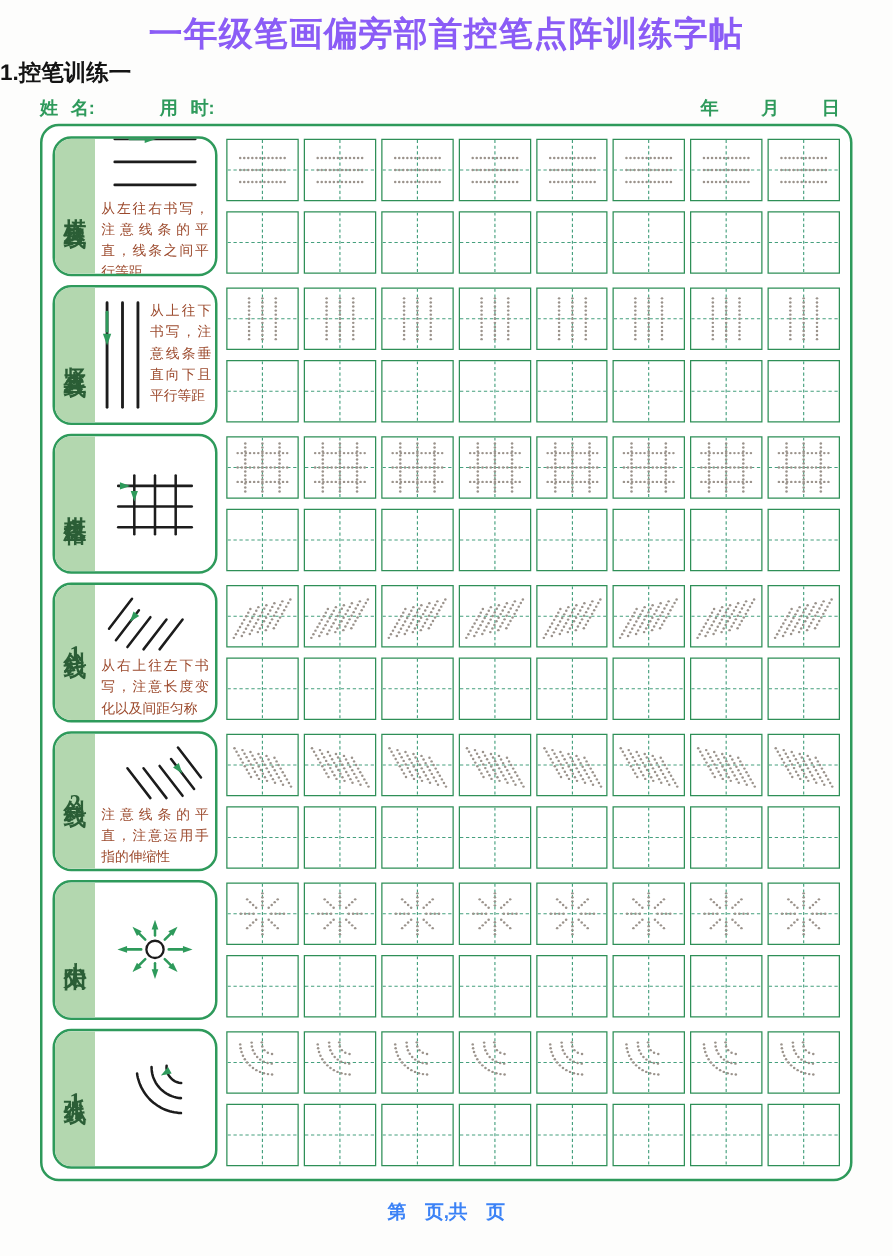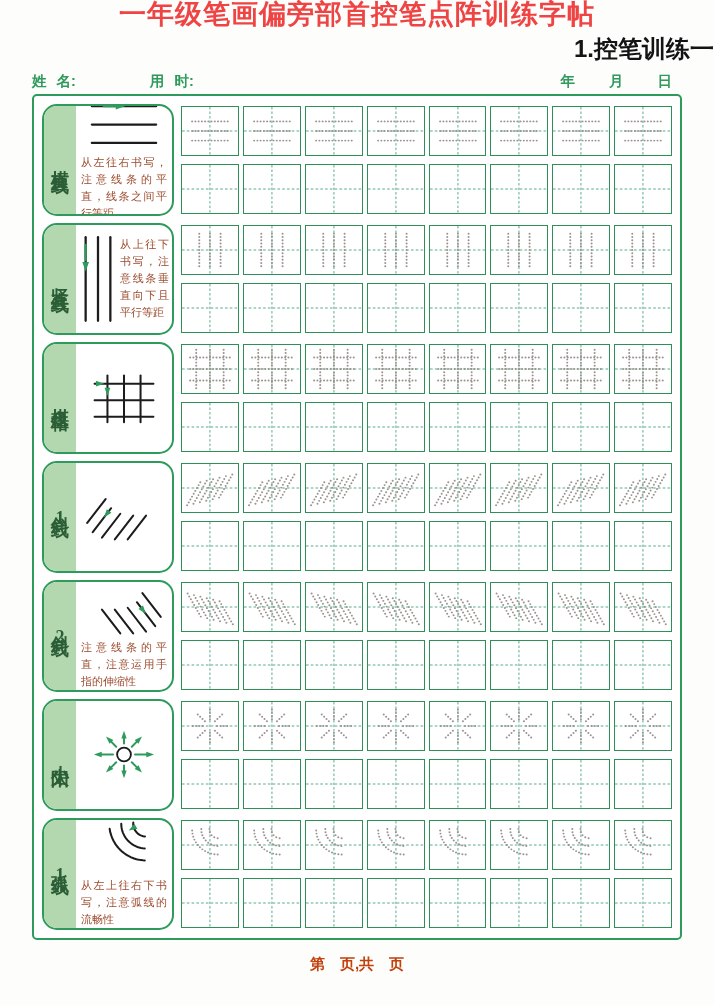--- a/index.html
+++ b/index.html
@@ -2,36 +2,36 @@
 <html><head>
 <meta charset="utf-8">
 <style>
   html,body{margin:0;padding:0;}
   body{
     width:714px;height:1005px;overflow:hidden;background:#fdfdfc;
     font-family:"Liberation Sans",sans-serif;
     -webkit-font-smoothing:antialiased;
   }
   .page-title{
-    text-align:center;font-size:27px;font-weight:bold;
-    color:#ef4444;letter-spacing:1px;line-height:1.1;
+    text-align:center;margin-top:13px;font-size:27px;font-weight:bold;
+    color:#8b5cf6;letter-spacing:1px;line-height:1.1;
   }
   .page-subtitle{
-    text-align:right;margin-top:3px;font-size:24px;font-weight:bold;color:#141414;margin-left:41px;
+    text-align:left;margin-top:3px;font-size:18px;font-weight:bold;color:#141414;
   }
   .meta-row{
     width:650px;margin:7px auto 3px;display:flex;align-items:baseline;
-    color:#2e9a5b;font-size:14.5px;font-weight:bold;
+    color:#2e9a5b;font-size:14.5px;font-weight:bold;gap:20px;
   }
   .meta-name{word-spacing:6px;}
-  .meta-time{margin-left:74px;word-spacing:6px;}
+  .meta-time{margin-left:32px;word-spacing:6px;}
   .meta-date{margin-left:auto;word-spacing:30px;padding-right:10px;}
   .sheet{
     width:650px;height:846px;margin:0 auto;box-sizing:border-box;
-    border:2.5px solid #2e9a5b;border-radius:5px;background:#fff;
+    border:2.5px solid #2e9a5b;border-radius:15px;background:#fff;
     padding:8px;display:flex;flex-direction:column;justify-content:space-between;
   }
   .row{display:flex;height:112px;flex:none;}
   .stroke-card{
     width:132px;flex:none;box-sizing:border-box;margin-right:7px;
     border:2px solid #2e9a5b;border-radius:15px;overflow:hidden;
     display:flex;background:#fff;
   }
   .stroke-card-strip{
     width:32px;flex:none;background:#b3d7af;
@@ -57,21 +57,21 @@
   .cells{
     flex:1;display:grid;grid-template-columns:repeat(8,1fr);
     grid-template-rows:50px 50px;gap:8px 4px;align-content:center;
   }
   .cell{
     border:1.5px solid #2e8f57;box-sizing:border-box;background:#fff;
   }
   .cell svg{display:block;width:100%;height:100%;}
   .footer{
     text-align:center;margin-top:15px;font-size:15px;font-weight:bold;
-    color:#c2410c;word-spacing:10px;
+    color:#3b82f6;word-spacing:10px;
   }
 </style>
 </head>
 <body>
 
 <div class="page-title">一年级笔画偏旁部首控笔点阵训练字帖</div>
 <div class="page-subtitle">1.控笔训练一</div>
 
 <div class="meta-row">
   <span class="meta-name">姓 名:</span>
@@ -1770,20 +1770,21 @@
               <g>
                 <line x1="10" y1="38" x2="30" y2="12" stroke="#1c1c1c" stroke-width="2.2" stroke-linecap="round"></line>
                 <line x1="16" y1="48" x2="36" y2="22" stroke="#1c1c1c" stroke-width="2.2" stroke-linecap="round"></line>
                 <line x1="26" y1="54" x2="46" y2="28" stroke="#1c1c1c" stroke-width="2.2" stroke-linecap="round"></line>
                 <line x1="40" y1="56" x2="60" y2="30" stroke="#1c1c1c" stroke-width="2.2" stroke-linecap="round"></line>
                 <line x1="54" y1="56" x2="74" y2="30" stroke="#1c1c1c" stroke-width="2.2" stroke-linecap="round"></line>
                 <polygon points="28.2,32.0 31.3,23.0 36.3,26.9" fill="#2e9a5b"></polygon>
               </g>
             </svg>
           </div>
+          <div class="desc">从右上往左下书写，注意长度变化以及间距匀称</div>
         </div>
       </div>
       <div class="cells">
         <div class="cell">
           <svg viewBox="0 0 55 50" preserveAspectRatio="none">
             <g>
               <line x1="0" y1="25" x2="55" y2="25" stroke="#46a07e" stroke-width="0.9" stroke-dasharray="2.6 2.1"></line>
               <line x1="27.5" y1="0" x2="27.5" y2="50" stroke="#46a07e" stroke-width="0.9" stroke-dasharray="2.6 2.1"></line>
             </g>
             <g>
@@ -3401,21 +3402,20 @@
           <div class="figure">
             <svg viewBox="0 0 100 62" width="92" height="57">
               <g>
                 <path d="M60.1,2.8 L60.0,4.8 L60.3,6.8 L60.8,8.7 L61.6,10.5 L62.7,12.2 L63.9,13.7 L65.4,15.1 L67.1,16.2 L68.9,17.0 L70.8,17.6 L72.8,17.9" fill="none" stroke="#1c1c1c" stroke-width="2.2" stroke-linecap="round"></path>
                 <path d="M47.0,4.0 L47.1,6.0 L47.3,8.1 L47.7,10.1 L48.2,12.1 L48.9,14.0 L49.8,15.9 L50.7,17.7 L51.8,19.4 L53.1,21.0 L54.4,22.6 L55.9,24.0 L57.5,25.3 L59.1,26.5 L60.9,27.6 L62.7,28.5 L64.6,29.3 L66.5,29.9 L68.5,30.4 L70.5,30.8 L72.6,31.0" fill="none" stroke="#1c1c1c" stroke-width="2.2" stroke-linecap="round"></path>
                 <path d="M34.4,9.6 L34.7,11.5 L35.1,13.5 L35.7,15.4 L36.3,17.3 L37.0,19.2 L37.8,21.0 L38.7,22.8 L39.7,24.5 L40.7,26.2 L41.9,27.8 L43.1,29.4 L44.4,30.9 L45.8,32.4 L47.2,33.7 L48.7,35.0 L50.3,36.2 L52.0,37.4 L53.7,38.4 L55.4,39.4 L57.2,40.3 L59.0,41.1 L60.9,41.8 L62.8,42.4 L64.7,42.9 L66.7,43.3 L68.6,43.6 L70.6,43.9 L72.6,44.0" fill="none" stroke="#1c1c1c" stroke-width="2.2" stroke-linecap="round"></path>
                 <polygon points="55.1,11.3 61.3,4.0 64.5,9.5" fill="#2e9a5b"></polygon>
               </g>
             </svg>
           </div>
-          <div class="desc">从左上往右下书写，注意弧线的流畅性</div>
         </div>
       </div>
       <div class="cells">
         <div class="cell">
           <svg viewBox="0 0 55 50" preserveAspectRatio="none">
             <g>
               <line x1="0" y1="25" x2="55" y2="25" stroke="#46a07e" stroke-width="0.9" stroke-dasharray="2.6 2.1"></line>
               <line x1="27.5" y1="0" x2="27.5" y2="50" stroke="#46a07e" stroke-width="0.9" stroke-dasharray="2.6 2.1"></line>
             </g>
             <g>

